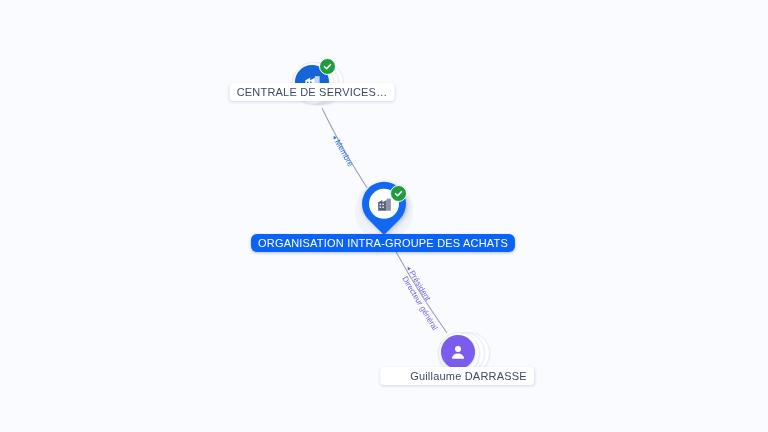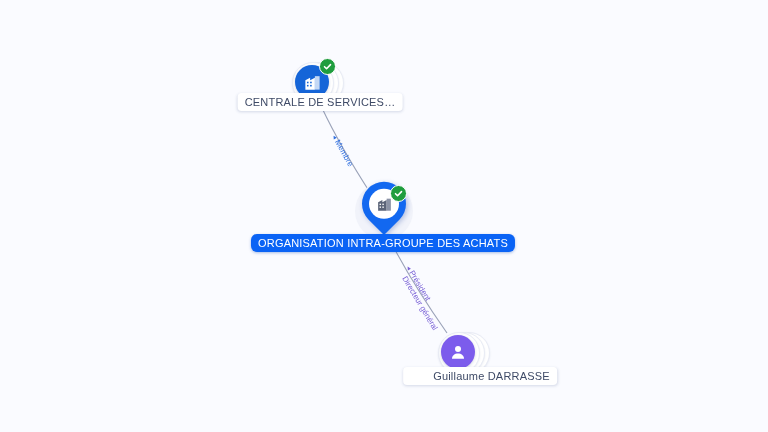--- a/index.html
+++ b/index.html
@@ -204,21 +204,21 @@
         <rect x="9" y="15" width="2" height="2" fill="#1565d8"></rect>
       </svg>
     </div>
     <div class="check" style="left:37px; top:6px;">
       <svg width="9" height="9" viewBox="0 0 24 24">
         <path fill="none" stroke="#ffffff" stroke-width="4.2" stroke-linecap="round" stroke-linejoin="round" d="M4 12.5l5.5 5.5L20 7"></path>
       </svg>
     </div>
   </div>
 
-  <div class="label plain" style="left:312px; top:93px;margin-left:8px;">CENTRALE DE SERVICES…</div>
+  <div class="label plain" style="left:312px; top:83px;">CENTRALE DE SERVICES…</div>
 
   <div class="node" style="left:384px; top:211px; width:62px; height:62px;">
     <div class="pin-halo"></div>
     <div class="pin">
       <div class="pin-body"></div>
       <div class="pin-hole">
         <svg width="17" height="17" viewBox="0 0 24 24">
           <path fill="#5b6478" d="M3 21V9l6-3v3l6-3v15H3z"></path>
           <rect x="15" y="4" width="6" height="17" fill="#8b93a6"></rect>
           <rect x="5" y="11" width="2" height="2" fill="#ffffff"></rect>
@@ -244,15 +244,15 @@
         <i class="s3"></i>
     </div>
     <div class="disc person">
       <svg width="18" height="18" viewBox="0 0 24 24">
         <circle cx="12" cy="8" r="4" fill="#ffffff"></circle>
         <path fill="#ffffff" d="M4 21c0-4.4 3.6-7 8-7s8 2.6 8 7z"></path>
       </svg>
     </div>
   </div>
 
-  <div class="label plain" style="left:480px; top:367px;padding-left:30px;">Guillaume DARRASSE</div>
+  <div class="label plain" style="left:457px; top:367px;padding-left:30px;">Guillaume DARRASSE</div>
 
 </div>
 
 </body></html>

